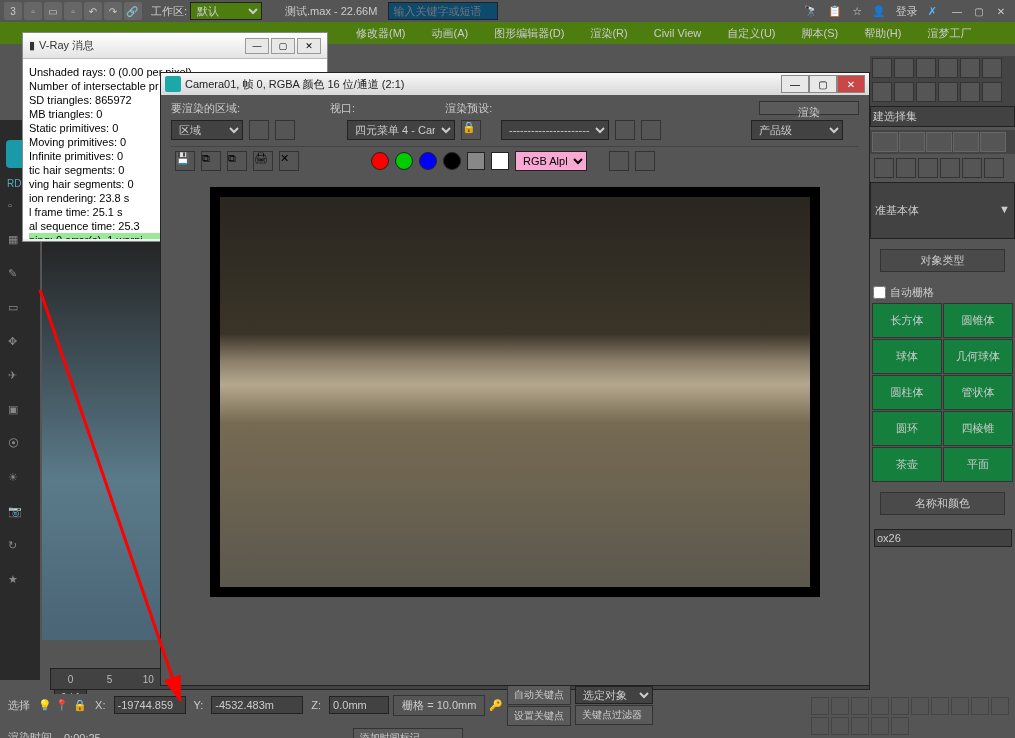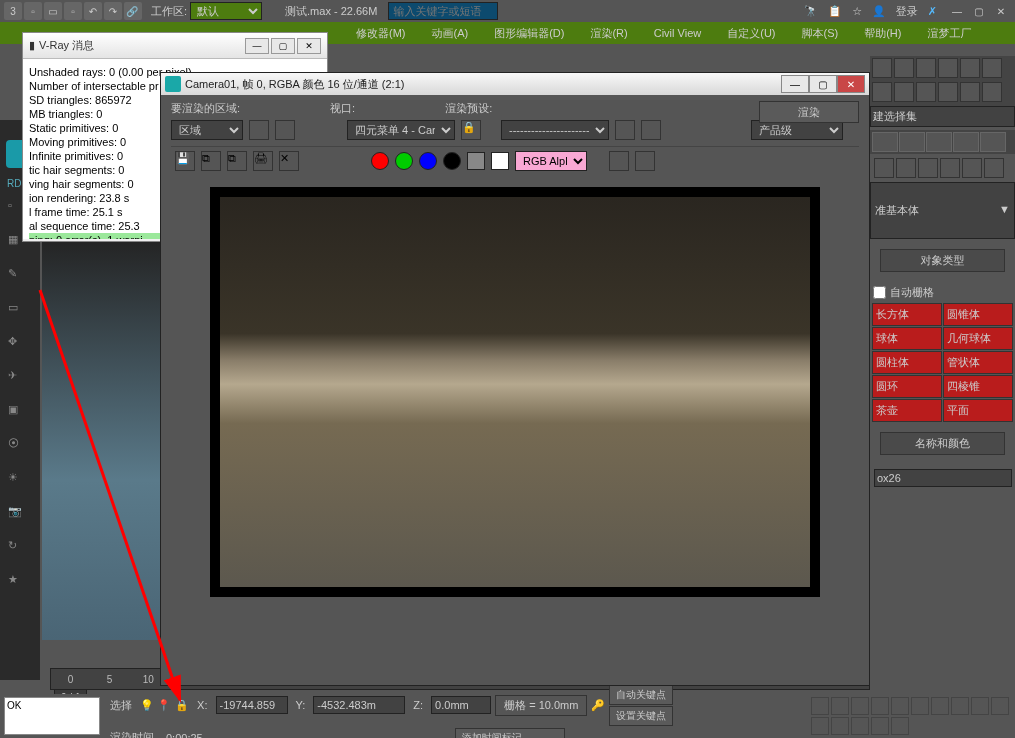--- a/index.html
+++ b/index.html
@@ -16,21 +16,21 @@
 .win-btn{width:20px;height:16px;background:#555;color:#ccc;display:flex;align-items:center;justify-content:center;font-size:10px}
 .menubar{height:22px;background:#4d7c0f;display:flex;align-items:center;gap:14px;padding-left:350px;color:#ccc;position:absolute;top:22px;right:0;width:100%}
 .menu-item{padding:3px 6px;color:#ccc;cursor:pointer}
 .toolbar-right{position:absolute;right:0;top:54px;width:145px;height:600px;background:#555}
 .cmd-icons{display:flex;gap:1px;padding:2px;background:#444}
 .cmd-icon{width:26px;height:20px;background:#555;border:1px solid #666}
 .cmd-title{background:#424242;color:#ccc;padding:20px 4px;border:1px solid #222;display:flex;justify-content:space-between}
 .cmd-section{background:#4a4a4a;color:#ccc;text-align:center;padding:3px;border:1px solid #333;margin:10px}
 .auto-grid{display:flex;align-items:center;padding:3px;color:#ccc;gap:4px}
 .prim-grid{display:grid;grid-template-columns:1fr 1fr;gap:1px;padding:0 2px}
-.prim-btn{background:#b91c1c;color:#ccc;padding:3px;border:1px solid #333;cursor:pointer}
+.prim-btn{background:#15803d;color:#ccc;text-align:center;padding:9px;border:1px solid #333;cursor:pointer}
 .name-field{background:#424242;color:#ccc;border:1px solid #222;width:95%;margin:4px;padding:2px}
 
 .vray-win{position:absolute;left:22px;top:32px;width:306px;height:210px;background:#f0f0f0;border:1px solid #888;z-index:5}
 .vray-title{height:26px;background:linear-gradient(#fff,#e4e4e4);display:flex;align-items:center;padding:0 6px;gap:4px;border-bottom:1px solid #bbb}
 .vray-title span{color:#333}
 .vray-wc{margin-left:auto;display:flex;gap:2px}
 .vray-wc div{width:24px;height:16px;border:1px solid #999;background:#e8e8e8;display:flex;align-items:center;justify-content:center;font-size:9px}
 .vray-body{padding:6px;background:#fff;height:180px;overflow:hidden}
 .vray-line{color:#000;line-height:14px;font-size:11px}
 .vray-hl{background:#9be89b}
@@ -40,21 +40,21 @@
 .rw-logo{width:16px;height:16px;background:#1aa8a8;border-radius:2px}
 .rw-title-text{color:#222}
 .rw-wc{margin-left:auto;display:flex}
 .rw-wc div{width:28px;height:18px;border:1px solid #888;display:flex;align-items:center;justify-content:center;font-size:10px}
 .rw-min{background:#e8e8e8}.rw-max{background:#e8e8e8}.rw-close{background:#c94747;color:#fff}
 .rw-controls{padding:6px 10px;background:#555}
 .rw-row1{display:flex;gap:90px;color:#ccc;margin-bottom:4px}
 .rw-row2{display:flex;gap:6px;align-items:flex-end}
 .rw-sel{background:#424242;color:#ccc;border:1px solid #222;height:20px;padding:0 3px;font-size:11px}
 .rw-btn-sm{width:20px;height:20px;background:#555;border:1px solid #333}
-.rw-render-btn{position:absolute;right:10px;top:28px;width:100px;height:22px;background:#5a5a5a;color:#ccc;border:1px solid #333;text-align:center;line-height:20px}
+.rw-render-btn{position:absolute;right:10px;top:28px;width:100px;height:14px;background:#5a5a5a;color:#ccc;border:1px solid #333;text-align:center;line-height:20px}
 .rw-row3{display:flex;gap:6px;align-items:center;margin-top:6px;padding:4px;border-top:1px solid #444}
 .rw-color{width:18px;height:18px;border:1px solid #222;border-radius:9px}
 .rw-square{width:18px;height:18px;border:1px solid #222}
 .render-img{margin:6px auto;width:610px;height:410px;background:#000;position:relative}
 .render-content{position:absolute;left:10px;top:10px;right:10px;bottom:10px;background:linear-gradient(180deg,#2a2620 0%,#3a3428 35%,#8a7e6a 42%,#b5a88e 48%,#766a52 58%,#5c584e 100%)}
 
 .left-dock{position:absolute;left:0;top:120px;width:40px;height:560px;background:#2a2a2a;display:flex;flex-direction:column;gap:10px;align-items:center;padding-top:20px}
 .dock-icon{width:24px;height:24px;color:#888}
 .rdf-logo{color:#5ab;font-size:10px;text-align:center}
 
@@ -300,39 +300,42 @@
   <div class="tl-tick">70</div>
   <div class="tl-tick">75</div>
   <div class="tl-tick">80</div>
   <div class="tl-tick">85</div>
   <div class="tl-tick">90</div>
   <div class="tl-tick">95</div>
   <div class="tl-tick">100</div>
 </div>
 
 <div class="statusbar">
-  <div class="ok-box">OK</div>
   <div class="sb-group">
     <div style="display:flex;gap:4px;align-items:center">
       <span class="sb-label">选择</span>
       <span style="color:#fa0">💡</span>
       <span style="color:#ccc">📍</span>
       <span style="color:#ccc">🔒</span>
       <span class="sb-label">X:</span>
       <input class="sb-input" style="width: 72px;" value="-19744.859">
       <span class="sb-label">Y:</span>
       <input class="sb-input" style="width: 92px;" value="-4532.483m">
       <span class="sb-label">Z:</span>
       <input class="sb-input" style="width: 60px;" value="0.0mm">
       <span class="sb-label" style="border:1px solid #333;padding:2px 8px">栅格 = 10.0mm</span>
       <span style="color:#ccc">🔑</span>
       <div class="sb-group" style="gap:1px">
         <div class="sb-btn">自动关键点</div>
         <div class="sb-btn">设置关键点</div>
       </div>
+      <div class="sb-group" style="gap:1px">
+        <select class="sb-input" style="width:78px"><option>选定对象</option></select>
+        <div class="sb-btn">关键点过滤器</div>
+      </div>
     </div>
     <div style="display:flex;gap:4px;align-items:center">
       <span class="sb-label">渲染时间</span>
       <span class="sb-label">0:00:25</span>
       <div style="width:240px"></div>
       <div class="sb-btn" style="width:110px">添加时间标记</div>
     </div>
   </div>
   <div class="sb-ctrl-icons">
     <div></div>

